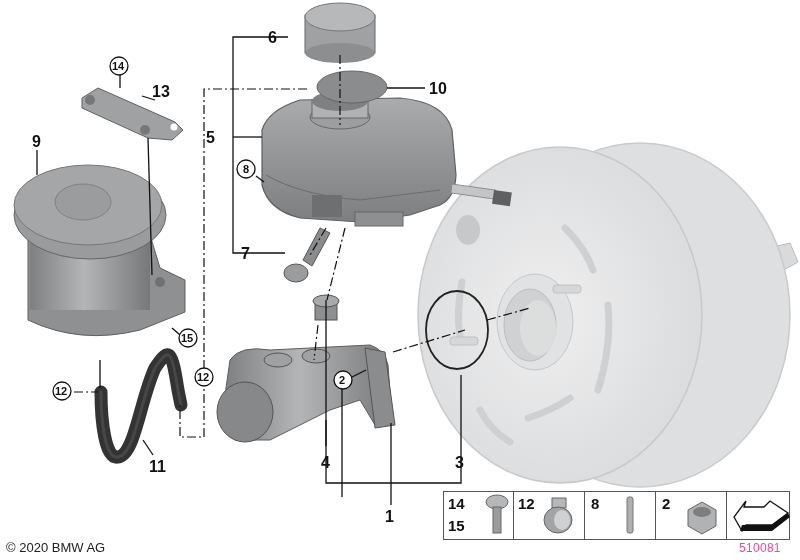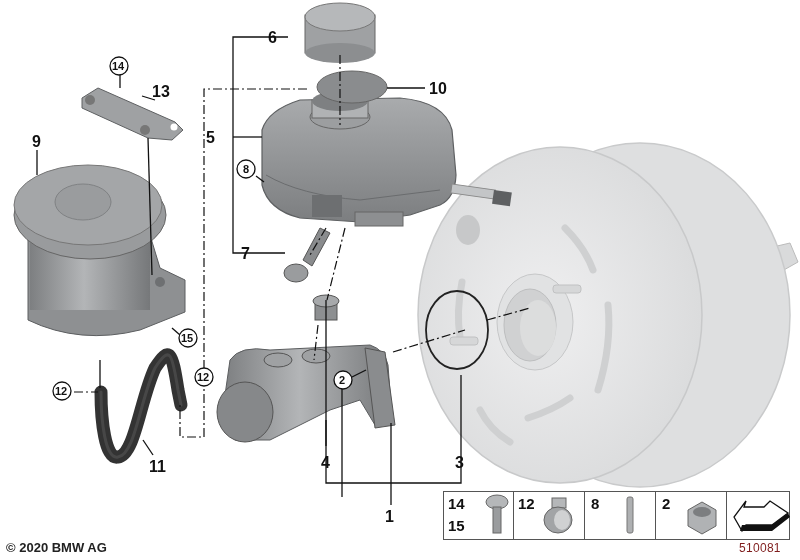--- a/index.html
+++ b/index.html
@@ -3,22 +3,22 @@
 <meta charset="utf-8">
 <style>
   html, body { margin: 0; padding: 0; background: #ffffff; }
   body { width: 800px; height: 560px; position: relative; overflow: hidden;
          font-family: "Liberation Sans", sans-serif; }
   #diagram { position: absolute; left: 0; top: 0; width: 800px; height: 560px; }
   .lbl { font-family: "Liberation Sans", sans-serif; font-weight: bold; font-size: 16px; fill: #111; }
   .clbl { font-family: "Liberation Sans", sans-serif; font-weight: bold; font-size: 11px; fill: #111; }
   .lead { stroke: #111; stroke-width: 1.3; fill: none; }
   .dash { stroke: #111; stroke-width: 1.2; fill: none; stroke-dasharray: 9 3 2 3; }
-  .copyright { position: absolute; left: 6px; top: 540px; font-size: 13px; color: #222; font-weight: bold; }
-  .diag-id { position: absolute; left: 739px; top: 541px; font-size: 12px; color: #7f1d1d; letter-spacing: 0.3px; }
+  .copyright { position: absolute; left: 6px; top: 540px; font-size: 13px; color: #222; }
+  .diag-id { position: absolute; left: 739px; top: 541px; font-size: 12px; color: #ec4899; letter-spacing: 0.3px; }
   .legend { position: absolute; left: 443px; top: 491px; width: 345px; height: 47px;
             border: 1px solid #555; display: flex; background: #fff; }
   .legend-cell { position: relative; border-right: 1px solid #555; height: 100%; }
   .legend-cell:last-child { border-right: none; }
   .legend-num { position: absolute; font-weight: bold; font-size: 15px; color: #111; }
 </style>
 </head>
 <body>
 
 <svg id="diagram" viewBox="0 0 800 560" xmlns="http://www.w3.org/2000/svg">

